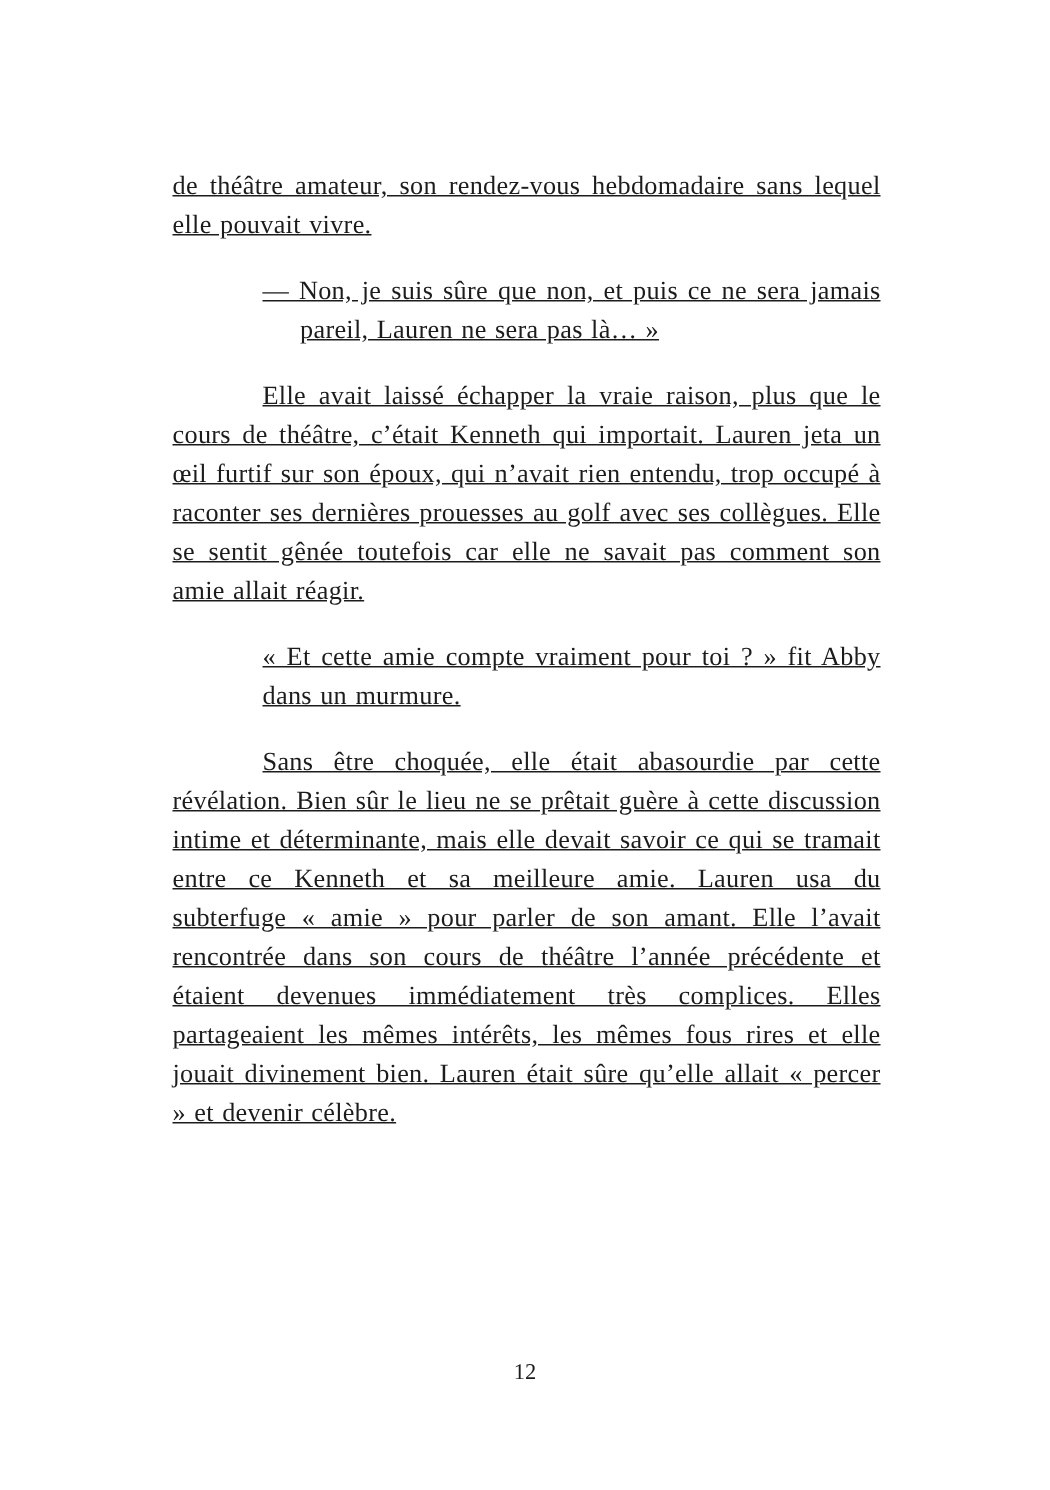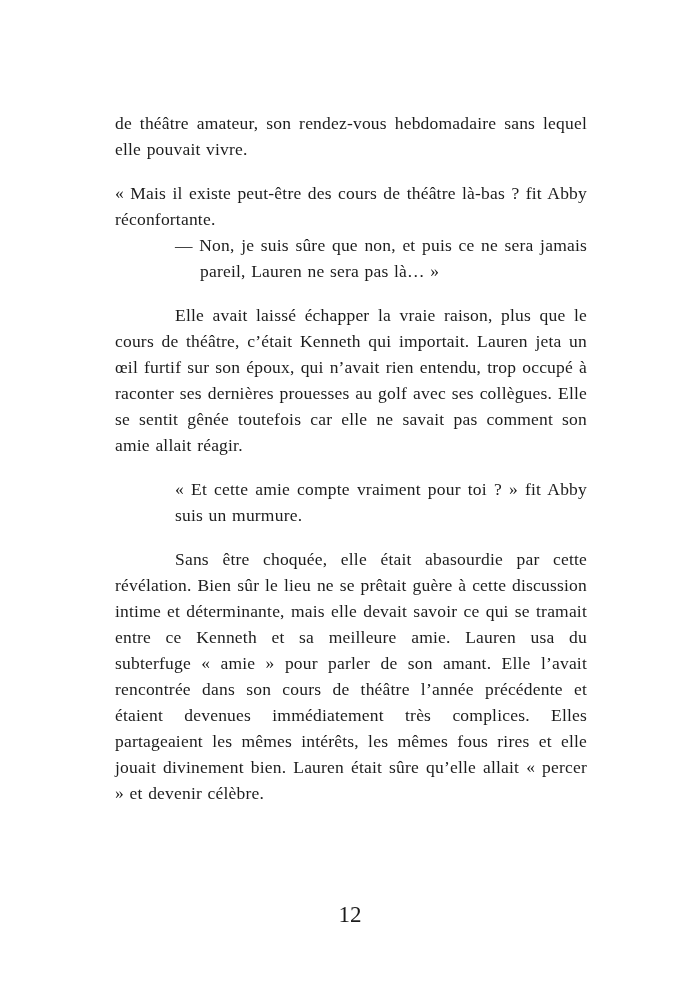--- a/index.html
+++ b/index.html
@@ -19,20 +19,21 @@
   .text-block {
     position: absolute;
     left: 115px;
     top: 110px;
     width: 472px;
     font-size: 17.5px;
     line-height: 26px;
     text-align: justify;
     letter-spacing: 0.2px;
     word-spacing: 1px;
+    text-decoration: underline;
   }
   .text-block p {
     margin: 0 0 18px 0;
   }
   
   p.plain {
     text-indent: 0;
   }
   p.no-gap {
     margin-bottom: 0;
@@ -46,32 +47,31 @@
   }
   p.block-indent {
     margin-left: 60px;
   }
   .page-number {
     position: absolute;
     left: 0;
     top: 903px;
     width: 100%;
     text-align: center;
-    font-size: 23px;
+    font-size: 15px;
     line-height: 24px;
     color: #1c1c1c;
     font-family: "Liberation Serif", serif;
   }
 </style>
 </head>
 <body>
 
 <div class="page">
   <div class="text-block">
     <p class="plain">de théâtre amateur, son rendez-vous hebdomadaire sans lequel elle pouvait vivre.</p>
-    <p class="plain no-gap">« Mais il existe peut-être des cours de théâtre là-bas ? fit Abby réconfortante.</p>
     <p class="hanging-dialogue">— Non, je suis sûre que non, et puis ce ne sera jamais pareil, Lauren ne sera pas là… »</p>
     <p class="first-indent">Elle avait laissé échapper la vraie raison, plus que le cours de théâtre, c’était Kenneth qui importait. Lauren jeta un œil furtif sur son époux, qui n’avait rien entendu, trop occupé à raconter ses dernières prouesses au golf avec ses collègues. Elle se sentit gênée toutefois car elle ne savait pas comment son amie allait réagir.</p>
-    <p class="block-indent">« Et cette amie compte vraiment pour toi ? » fit Abby suis un murmure.</p>
+    <p class="block-indent">« Et cette amie compte vraiment pour toi ? » fit Abby dans un murmure.</p>
     <p class="first-indent">Sans être choquée, elle était abasourdie par cette révélation. Bien sûr le lieu ne se prêtait guère à cette discussion intime et déterminante, mais elle devait savoir ce qui se tramait entre ce Kenneth et sa meilleure amie. Lauren usa du subterfuge « amie » pour parler de son amant. Elle l’avait rencontrée dans son cours de théâtre l’année précédente et étaient devenues immédiatement très complices. Elles partageaient les mêmes intérêts, les mêmes fous rires et elle jouait divinement bien. Lauren était sûre qu’elle allait « percer » et devenir célèbre.</p>
   </div>
   <div class="page-number">12</div>
 </div>
 
 </body></html>

